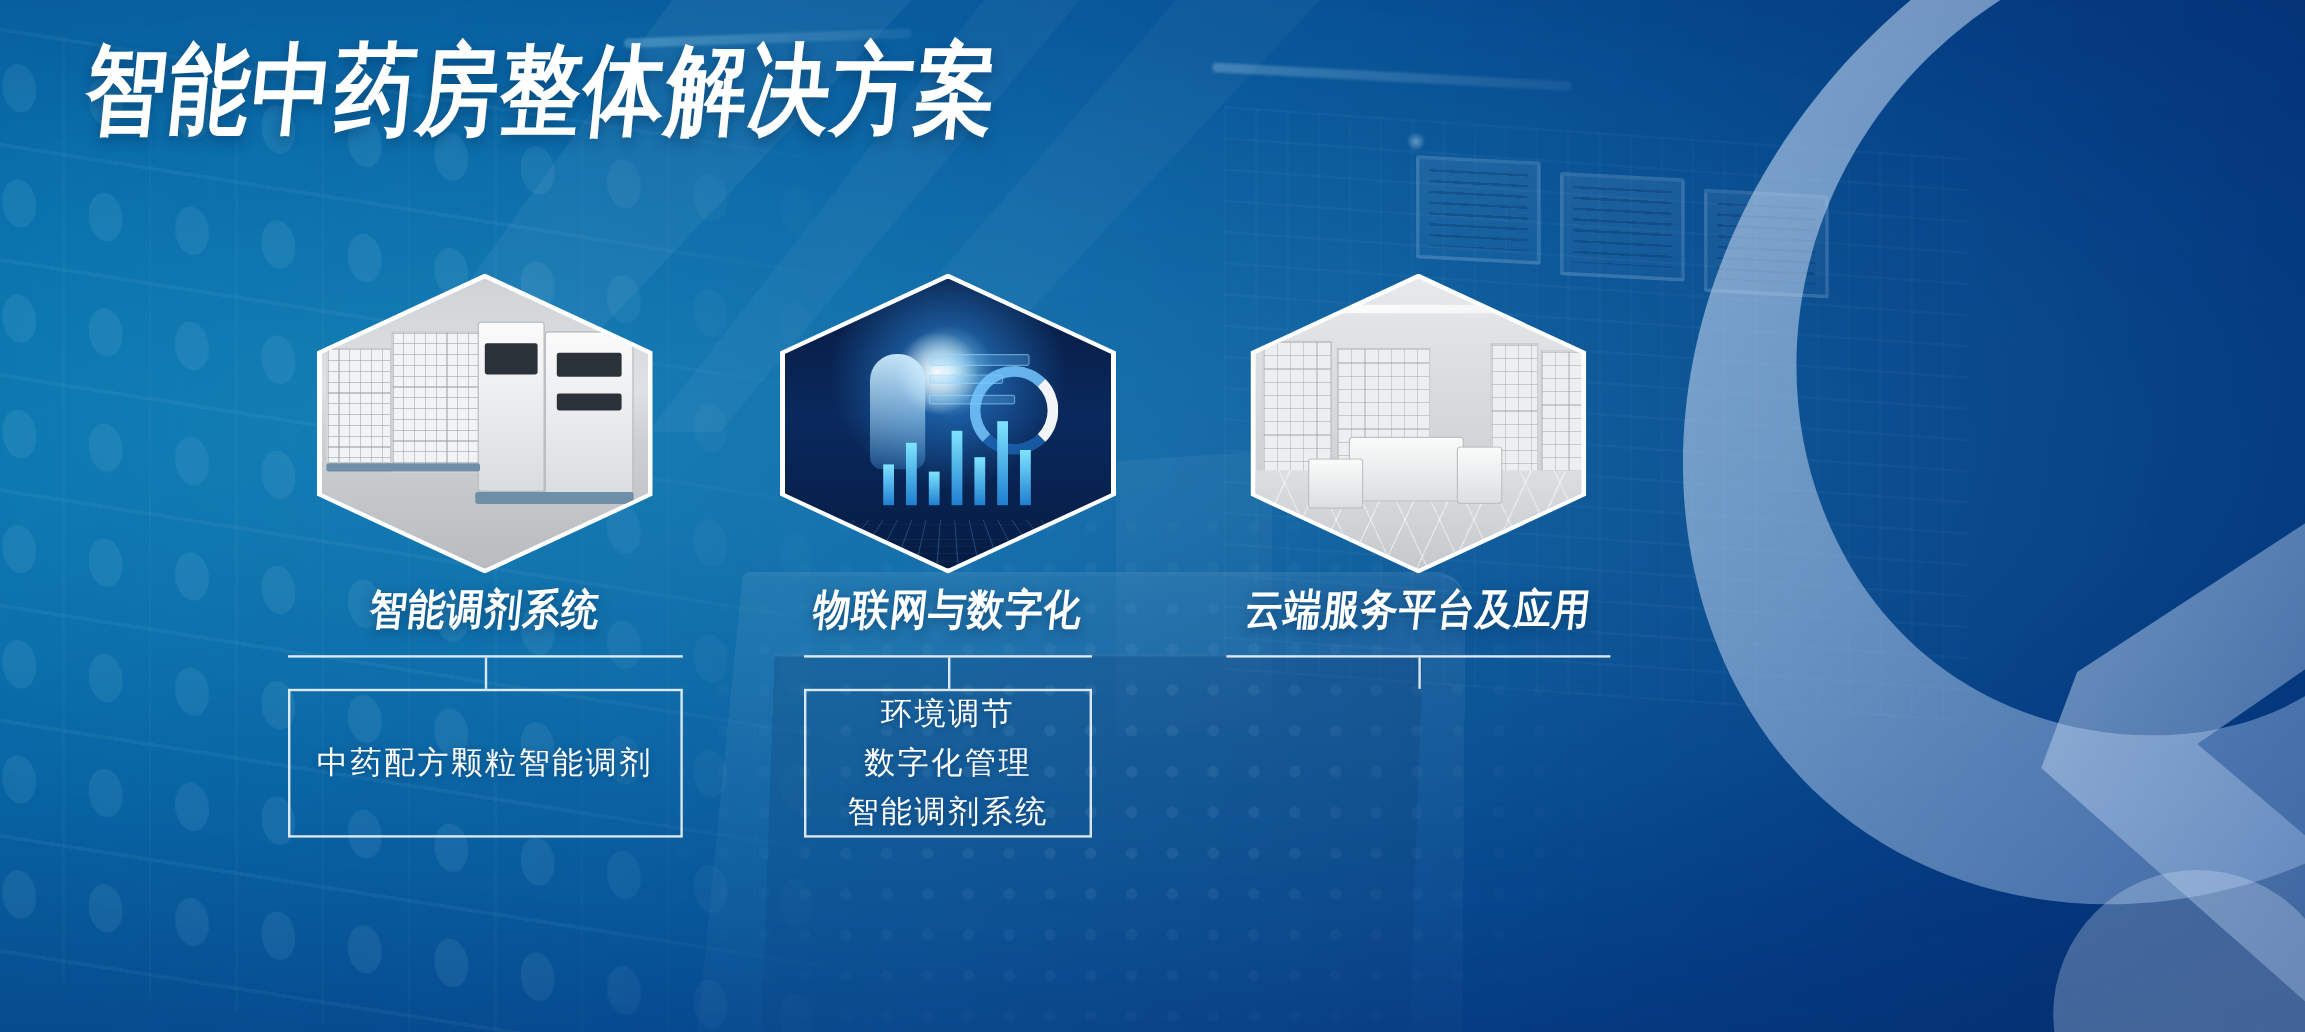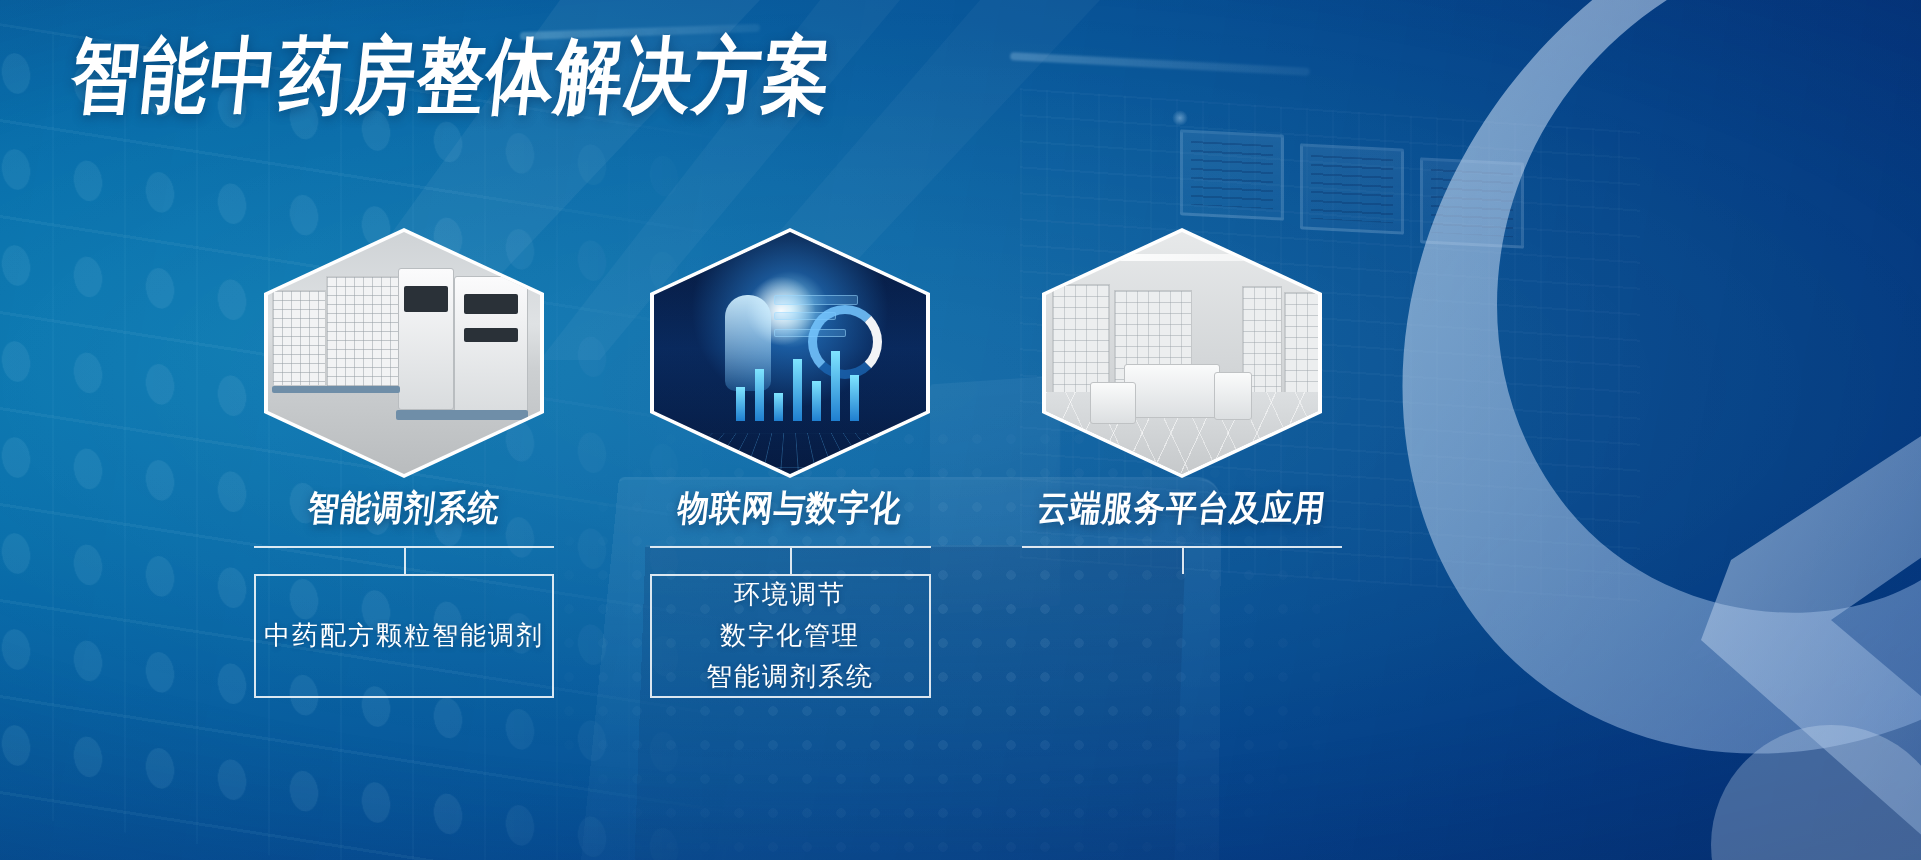--- a/index.html
+++ b/index.html
@@ -249,22 +249,22 @@
     text-shadow:0 1px 5px rgba(3,40,80,.45);
   }
 
   
   #card1{ left:234px; top:228px; }
   #card1 .box{ height:124px; }
   #card2{ left:620px; top:228px; }
   #card2 .box{ height:124px; }
   #card3{ left:1012px; top:228px; }
   #card3 .box{ height:124px; }
-  #card1 .rule, #card1 .box{ width:300px; }
-  #card2 .rule, #card2 .box{ width:281px; }
+  #card1 .rule, #card1 .box{ width:329px; }
+  #card2 .rule, #card2 .box{ width:240px; }
   #card3 .rule, #card3 .box{ width:320px; }
   #card3 .card-heading{ font-size:31px; }
 </style>
 </head>
 <body>
 
 <div id="banner">
 
   <div class="bg-base"></div>
   <div class="bg-wall"></div>

